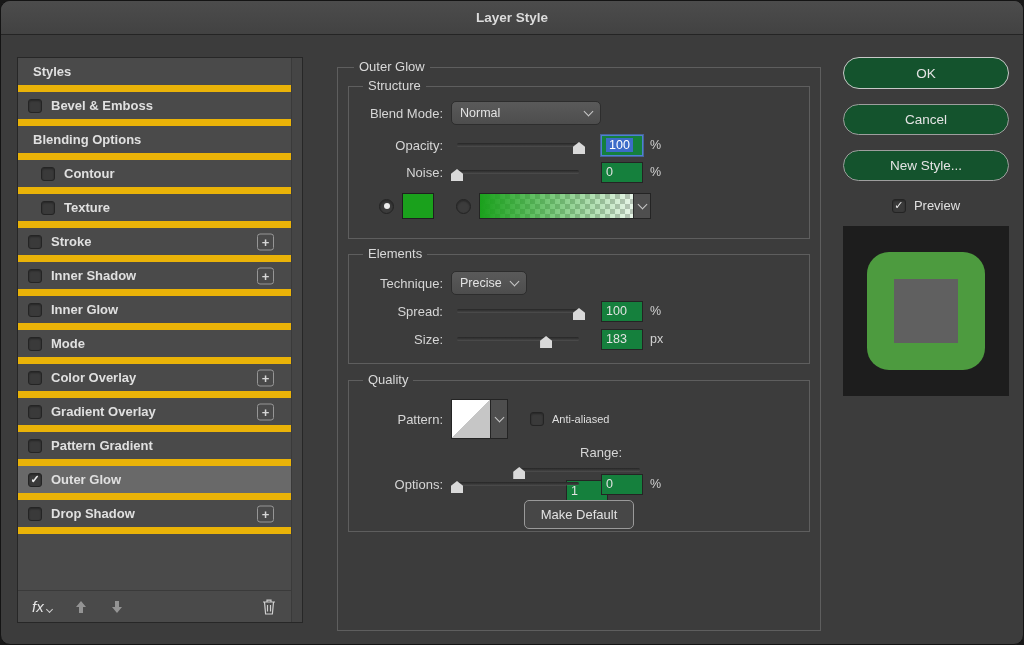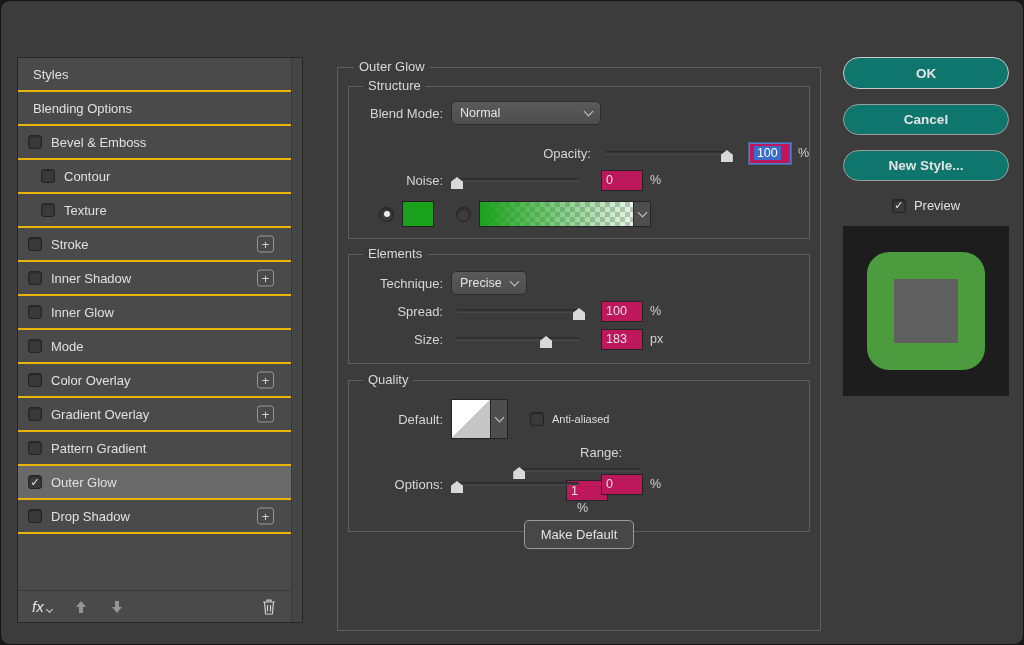--- a/index.html
+++ b/index.html
@@ -4,21 +4,21 @@
 <style>
   html,body{margin:0;padding:0;background:#181818;font-family:"Liberation Sans",sans-serif;}
   *{box-sizing:border-box;}
   .window{position:relative;width:1024px;height:645px;background:#3c3c3c;border:1px solid #141414;border-radius:10px;overflow:hidden;}
   .titlebar{position:absolute;top:0;left:0;right:0;height:34px;background:linear-gradient(#4c4c4c,#424242);border-bottom:1px solid #242424;display:flex;align-items:center;justify-content:center;}
   .titlebar span{font-size:13.5px;font-weight:bold;color:#dcdcdc;}
 
   
   .sidebar{position:absolute;left:16px;top:56px;width:286px;height:566px;background:#4a4a4a;border:1px solid #272727;}
   .s-rows{position:absolute;top:0;left:0;right:11px;}
-  .s-row{position:relative;height:34px;display:flex;align-items:center;padding:0 10px;border-bottom:2px solid #eab308;color:#e0e0e0;font-size:13px;}
+  .s-row{position:relative;height:34px;display:flex;align-items:center;padding:0 10px;border-bottom:7px solid #eab308;color:#e0e0e0;font-size:13px;font-weight:bold;}
   .s-row.selected{background:#696969;}
   .s-row.no-cb .lbl{margin-left:5px;}
   .cb{width:14px;height:14px;border-radius:3px;background:#3a3a3a;border:1px solid #242424;box-shadow:inset 0 1px 2px rgba(0,0,0,.35);display:flex;align-items:center;justify-content:center;flex:none;}
   .cb .check{font-size:11px;color:#ececec;line-height:1;}
   .s-row .cb{margin-right:9px;}
   .s-row.indent .cb{margin-left:13px;}
   .plusbtn{position:absolute;right:17px;top:50%;transform:translateY(-50%);width:17px;height:17px;border:1px solid #969696;border-radius:3px;color:#d6d6d6;font-size:13px;display:flex;align-items:center;justify-content:center;}
   .scrollstrip{position:absolute;top:0;right:0;bottom:0;width:11px;border-left:1px solid #3a3a3a;background:#454545;}
   .s-footer{position:absolute;left:0;right:11px;bottom:0;height:32px;border-top:1px solid #3a3a3a;display:flex;align-items:center;padding:0 14px;gap:22px;}
   .fx{font-style:italic;font-size:15px;color:#e6e6e6;display:flex;align-items:flex-end;gap:3px;}
@@ -38,75 +38,78 @@
   .frow{display:flex;align-items:center;height:28px;}
   .flabel{width:94px;text-align:right;margin-right:8px;color:#d6d6d6;font-size:13px;flex:none;}
   .dropdown{height:24px;background:linear-gradient(#5a5a5a,#4d4d4d);border:1px solid #2d2d2d;border-radius:5px;padding:0 8px;display:flex;align-items:center;justify-content:space-between;color:#e3e3e3;font-size:12.5px;}
   .w150{width:150px;}
   .w76{width:76px;}
   .chev{width:7px;height:7px;border-right:1.6px solid #c9c9c9;border-bottom:1.6px solid #c9c9c9;transform:rotate(45deg);margin-top:-3px;flex:none;}
   .slider{position:relative;width:134px;height:20px;flex:none;}
   .rail{position:absolute;left:6px;right:6px;top:8px;height:3px;background:linear-gradient(#262626,#424242);border-radius:2px;box-shadow:0 1px 0 rgba(255,255,255,.07);}
   .thumbtrack{position:absolute;left:6px;right:6px;top:0;height:20px;}
   .thumb{position:absolute;top:7px;width:12px;height:12px;background:#d9d9d9;clip-path:polygon(50% 0,100% 40%,100% 100%,0 100%,0 40%);transform:translateX(-50%);}
-  .vbox{width:42px;height:21px;background:#be185d;border:1px solid #242424;display:flex;align-items:center;padding:0 4px;font-size:12.5px;color:#e2e2e2;margin-left:16px;flex:none;}
+  .vbox{width:42px;height:21px;background:#15803d;border:1px solid #242424;display:flex;align-items:center;padding:0 4px;font-size:12.5px;color:#e2e2e2;margin-left:16px;flex:none;}
   .vbox.focused{border-color:#4f7fd4;box-shadow:0 0 0 1px rgba(79,127,212,.6);}
   .selhl{background:var(--sel);color:#fff;padding:0 3px;}
   .unit{margin-left:7px;font-size:12.5px;color:#d2d2d2;}
-  .row-op{margin-top:12px;justify-content:flex-end;}
+  .row-op{margin-top:4px;}
   .row-noise{height:26px;}
   .colorrow{margin-top:6px;height:30px;padding-left:30px;}
   .radio{width:15px;height:15px;border-radius:50%;background:#3c3c3c;border:1px solid #232323;box-shadow:inset 0 1px 2px rgba(0,0,0,.4);display:flex;align-items:center;justify-content:center;flex:none;}
   .radio .dot{width:6px;height:6px;border-radius:50%;background:#ededed;}
   .swatch{width:32px;height:26px;background:var(--glow);border:1px solid #1f1f1f;margin:0 22px 0 8px;flex:none;}
   .gradbar{position:relative;width:172px;height:26px;margin-left:8px;border:1px solid #242424;flex:none;
     background-color:#fff;
     background-image:linear-gradient(to right,var(--glow),rgba(255,255,255,0)),
       linear-gradient(45deg,#c9c9c9 25%,transparent 25%,transparent 75%,#c9c9c9 75%),
       linear-gradient(45deg,#c9c9c9 25%,transparent 25%,transparent 75%,#c9c9c9 75%);
     background-size:100% 100%,10px 10px,10px 10px;background-position:0 0,0 0,5px 5px;}
   .gradchev{position:absolute;right:0;top:0;bottom:0;width:17px;background:#4e4e4e;border-left:1px solid #2a2a2a;display:flex;align-items:center;justify-content:center;}
   .contour-row{height:44px;}
   .contour-combo{display:flex;flex:none;}
   .contour-thumb{width:40px;height:40px;background:linear-gradient(to bottom right,#ffffff 49.5%,#c6c6c6 50%);border:1px solid #242424;}
   .contour-dd{width:17px;height:40px;background:#4e4e4e;border:1px solid #242424;border-left:none;display:flex;align-items:center;justify-content:center;}
   .aacb{margin-left:22px;}
   .cblabel{margin-left:8px;font-size:11px;color:#dedede;}
   .row-range{margin-top:4px;height:26px;flex-direction:column;}
   .row-jitter{height:26px;}
-  .mbtns{position:absolute;left:0;right:0;top:452px;display:flex;justify-content:center;gap:16px;}
+  .mbtns{position:absolute;left:0;right:0;top:432px;display:flex;justify-content:center;gap:16px;}
   .pushbtn{height:29px;padding:0 16px;border:1px solid #9a9a9a;border-radius:5px;background:#474747;color:#e2e2e2;font-size:13px;display:flex;align-items:center;}
 
   
   .rightcol{position:absolute;left:842px;top:56px;width:166px;}
-  .pill{width:166px;height:31px;border-radius:16px;border:1px solid #9e9e9e;background:#0f766e;color:#e4e4e4;font-size:13.5px;display:flex;align-items:center;justify-content:center;font-weight:bold;}
+  .pill{width:166px;height:31px;border-radius:16px;border:1px solid #9e9e9e;background:#14532d;color:#e4e4e4;font-size:13.5px;display:flex;align-items:center;justify-content:center;}
   .pill.ok{border:1.5px solid #c8c8c8;height:32px;}
   .pill.mt{margin-top:15px;}
   .previewrow{margin-top:17px;display:flex;align-items:center;justify-content:center;gap:8px;font-size:13px;color:#e0e0e0;}
   .previewbox{margin-top:13px;width:166px;height:170px;background:var(--pvbg);display:flex;align-items:center;justify-content:center;}
   .ring{width:118px;height:118px;border-radius:22px;background:var(--ring);display:flex;align-items:center;justify-content:center;}
   .innerbox{width:64px;height:64px;background:var(--pvinner);}
 </style>
 </head>
 <body>
 
 <div class="window" style="--glow: #1aa11c; --sel: #3c6cc9; --pvbg: #1d1d1d; --ring: #4d9b3f; --pvinner: #606060;">
 
+  <div class="titlebar">
+    <span>Layer Style</span>
+  </div>
 
   <div class="sidebar">
     <div class="s-rows">
       <div class="s-row no-cb">
         <span class="lbl">Styles</span>
       </div>
+      <div class="s-row">
+        <span class="cb"></span>
+        <span class="lbl">Bevel &amp; Emboss</span>
+      </div>
       <div class="s-row no-cb">
         <span class="lbl">Blending Options</span>
-      </div>
-      <div class="s-row">
-        <span class="cb"></span>
-        <span class="lbl">Bevel &amp; Emboss</span>
       </div>
       <div class="s-row indent">
         <span class="cb"></span>
         <span class="lbl">Contour</span>
       </div>
       <div class="s-row indent">
         <span class="cb"></span>
         <span class="lbl">Texture</span>
       </div>
       <div class="s-row">
@@ -272,21 +275,21 @@
         <div class="vbox">
           <span>183</span>
         </div>
         <span class="unit">px</span>
       </div>
     </div>
 
     <div class="grp grp-quality">
       <span class="legend">Quality</span>
       <div class="frow contour-row">
-        <span class="flabel">Default:</span>
+        <span class="flabel">Pattern:</span>
         <span class="contour-combo">
           <span class="contour-thumb"></span>
           <span class="contour-dd">
               <span class="chev"></span>
             </span>
         </span>
         <span class="cb aacb"></span>
         <span class="cblabel">Anti-aliased</span>
       </div>
       <div class="frow row-range">

